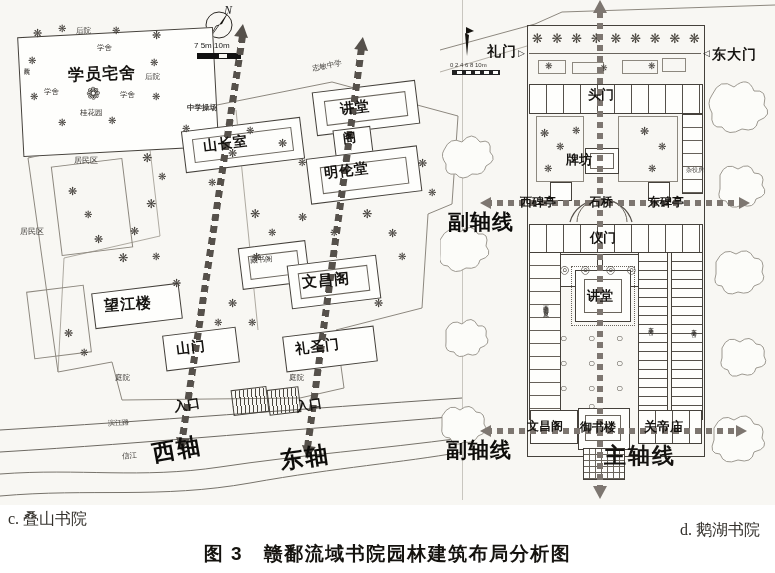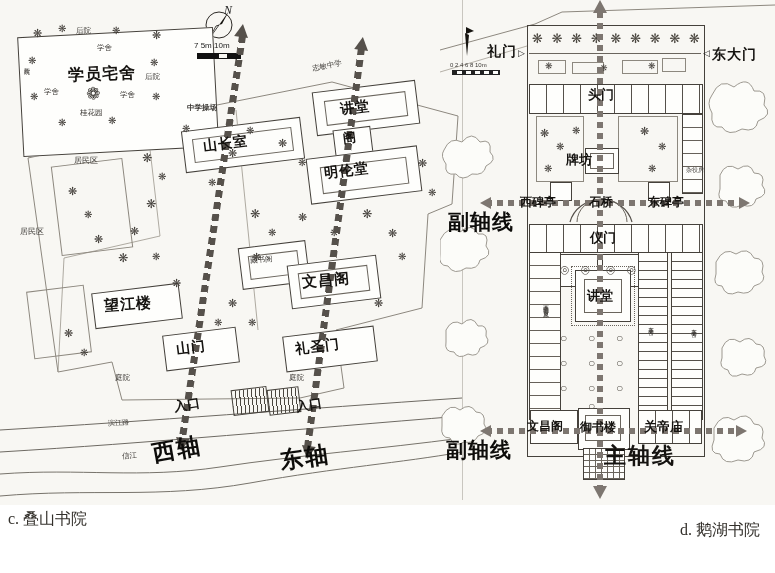--- a/index.html
+++ b/index.html
@@ -298,13 +298,14 @@
   <div class="lbl vert" style="left:648px;top:322px;font-size:5.5px;color:#3a3733;z-index:22;">东士子号舍</div>
   <div class="lbl vert" style="left:691px;top:324px;font-size:5.5px;color:#3a3733;z-index:22;">东士子号舍</div>
   <div class="lbl" style="left:527px;top:420px;font-weight:700;font-size:12px;">文昌阁</div>
   <div class="lbl" style="left:580px;top:421px;font-weight:700;font-size:12px;">御书楼</div>
   <div class="lbl" style="left:644px;top:420px;font-weight:700;font-size:13px;">关帝庙</div>
   <div class="lbl big2" style="left:446px;top:439px;">副轴线</div>
   <div class="lbl" style="left:604px;top:445px;font-weight:700;font-size:22px;letter-spacing:2px;">主轴线</div>
 
   <div class="caption" style="left:8px;top:509px;">c. 叠山书院</div>
   <div class="caption" style="left:680px;top:520px;">d. 鹅湖书院</div>
+  <div class="figtitle">图 3　赣鄱流域书院园林建筑布局分析图</div>
 </div>
 
 </body></html>

